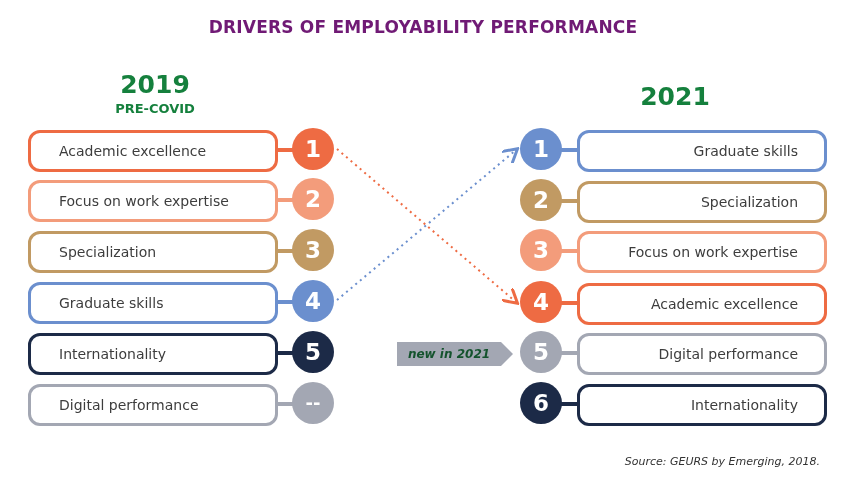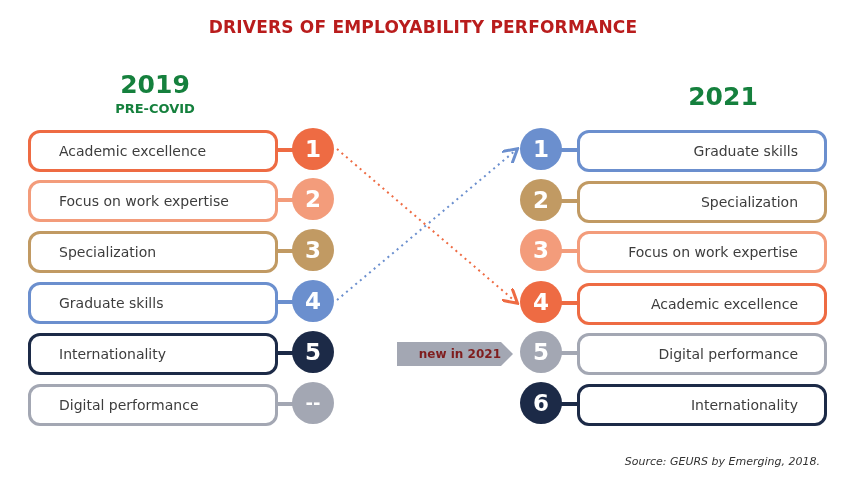--- a/index.html
+++ b/index.html
@@ -1,36 +1,36 @@
 <!DOCTYPE html>
 <html><head>
 <meta charset="utf-8">
 <style>
   html,body{margin:0;padding:0;background:#ffffff;}
   body{width:846px;height:484px;position:relative;overflow:hidden;font-family:"DejaVu Sans","Liberation Sans",sans-serif;}
   .title{position:absolute;left:0;width:846px;top:17px;text-align:center;font-weight:bold;font-size:17px;letter-spacing:0.2px;}
   .year{position:absolute;font-weight:bold;color:#15803d;text-align:center;}
   .y2019{left:100px;width:110px;top:70px;font-size:25px;}
   .sub2019{left:90px;width:130px;top:101px;font-size:13px;font-weight:bold;color:#15803d;text-align:center;}
-  .y2021{left:668px;width:110px;top:82px;font-size:25px;}
+  .y2021{left:620px;width:110px;top:82px;font-size:25px;}
   .row{position:absolute;height:42px;}
   .box{position:absolute;top:0;height:36px;border:3px solid;border-radius:12px;background:#fff;box-sizing:content-box;}
   .box span{position:absolute;top:0;line-height:36px;font-size:14px;color:#3d3d3d;white-space:nowrap;}
   .conn{position:absolute;top:18px;height:4px;}
   .badge{position:absolute;top:-2px;width:42px;height:42px;border-radius:50%;color:#fff;font-weight:bold;font-size:23px;line-height:42px;text-align:center;}
   .newtag{position:absolute;left:397px;top:342px;height:24px;}
-  .newtag .body{position:absolute;left:0;top:0;width:104px;height:24px;background:#a3a7b3;color:#7f1d1d;font-size:12px;font-weight:bold;line-height:24px;text-align:right;}
+  .newtag .body{position:absolute;left:0;top:0;width:104px;height:24px;background:#a3a7b3;color:#14532d;font-size:12px;font-weight:bold;line-height:24px;text-align:center;font-style:italic;}
   .newtag .tip{position:absolute;left:104px;top:0;width:0;height:0;border-top:12px solid transparent;border-bottom:12px solid transparent;border-left:12px solid #a3a7b3;}
   .source{position:absolute;right:26px;top:455px;font-size:11px;font-style:italic;color:#333;}
   svg.arrows{position:absolute;left:0;top:0;}
 </style>
 </head>
 <body>
 
-<div class="title" style="color: #b91c1c;">DRIVERS OF EMPLOYABILITY PERFORMANCE</div>
+<div class="title" style="color: #701a75;">DRIVERS OF EMPLOYABILITY PERFORMANCE</div>
 
 <div class="year y2019">2019</div>
 <div class="year sub2019">PRE-COVID</div>
 <div class="year y2021">2021</div>
 
 <svg class="arrows" width="846" height="484">
   <defs>
     <marker id="arrO" markerWidth="8" markerHeight="8" refX="6" refY="4" orient="auto">
       <path d="M0,0 L7,4 L0,8" fill="none" stroke="#ee6b43" stroke-width="1.5"></path>
     </marker>

